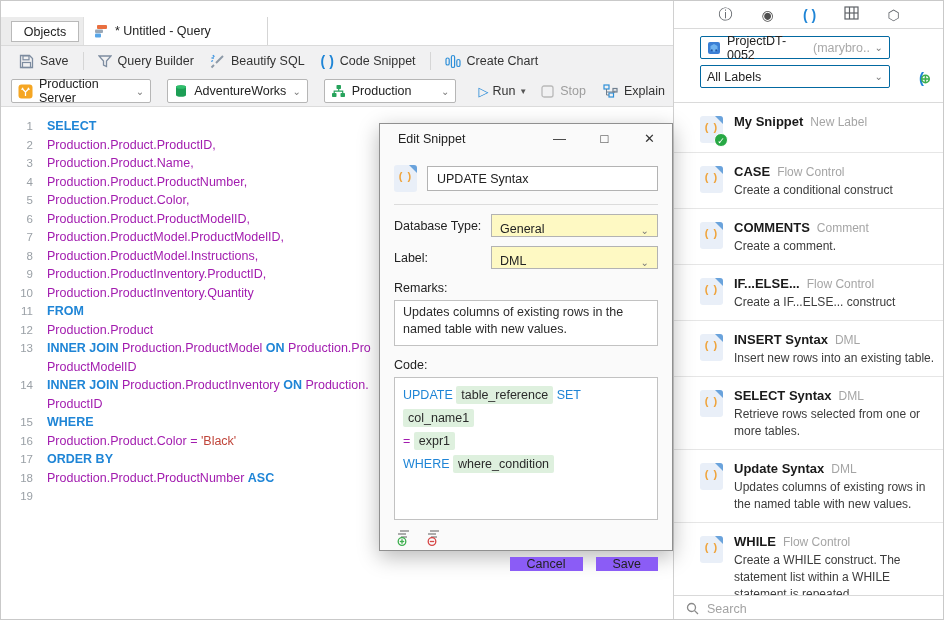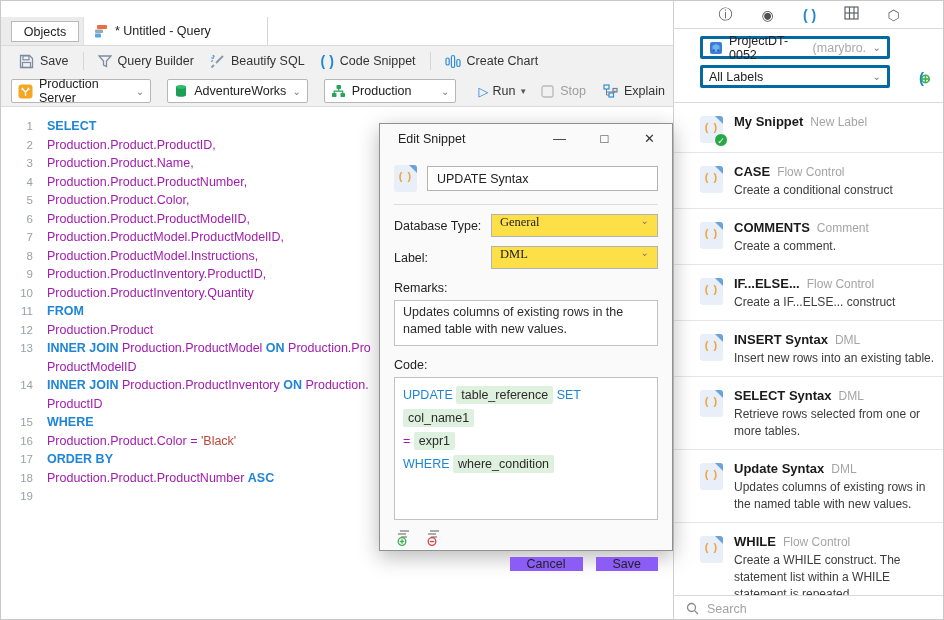--- a/index.html
+++ b/index.html
@@ -32,21 +32,21 @@
   .tk-k { color:#1f85d6; font-weight:bold; }
   .tk-s { color:#c0453a; }
   .tk-p { color:#a21caf; }
 
   
   #right { position:absolute; left:672px; top:0; width:272px; height:620px; background:#fff; border-left:1px solid #d0d0d0; display:flex; flex-direction:column; }
   .rp-header { height:28px; border-bottom:1px solid #dadada; display:flex; align-items:center; justify-content:center; gap:24px; }
   .rp-ic { font-size:14px; color:#5f6368; width:18px; text-align:center; }
   .rp-ic.blue { color:#1f85d6; font-weight:bold; }
   .rp-controls { padding:7px 12px 8px 26px; border-bottom:1px solid #dadada; position:relative; }
-  .rp-combo { display:flex; align-items:center; gap:6px; background:#fff; border:3px solid #0369a1; border-radius:2px; height:23px; padding:0 6px; width:190px; font-size:12.5px; color:#222; margin-bottom:6px; }
+  .rp-combo { display:flex; align-items:center; gap:6px; background:#fff; border:1px solid #0369a1; border-radius:2px; height:23px; padding:0 6px; width:190px; font-size:12.5px; color:#222; margin-bottom:6px; }
   .rp-combo .chev { margin-left:auto; color:#7a7a7a; font-size:10px; }
   .proj-suffix { color:#a9a9a9; overflow:hidden; white-space:nowrap; }
   .add-snip { position:absolute; right:14px; top:40px; font-size:15px; color:#1f85d6; font-weight:bold; }
   .add-snip .plus { color:#3daf4e; font-size:13px; margin-left:-4px; }
 
   #snippet-list { flex:1; overflow:hidden; }
   .snip-item { display:flex; gap:11px; padding:11px 10px 9px 26px; border-bottom:1px solid #e6e6e6; }
   .snip-item:last-child { border-bottom:none; }
   .doc-ic { position:relative; flex:none; width:23px; height:27px; background:#e9eff8; border-radius:3px; margin-top:2px; }
   .doc-ic .fold { position:absolute; right:0; top:0; width:0; height:0; border-top:8px solid #6aa3dc; border-left:8px solid transparent; border-top-right-radius:3px; }
@@ -63,21 +63,21 @@
   
   #dialog { position:absolute; left:378px; top:122px; width:294px; height:428px; background:#fafafa; border:1px solid #909090; box-shadow:0 6px 20px rgba(0,0,0,.28); }
   .dlg-title { height:29px; background:#fafafa; display:flex; align-items:center; padding-left:18px; font-size:12.5px; color:#222; }
   .dlg-winbtns { margin-left:auto; display:flex; }
   .dlg-winbtn { width:45px; text-align:center; color:#333; font-size:13px; }
   .dlg-body { padding:8px 14px 0 14px; }
   .name-row { display:flex; align-items:center; gap:10px; padding:4px 0 12px 0; border-bottom:1px solid #dcdcdc; }
   .name-input { flex:1; height:25px; background:#fff; border:1px solid #b3b3b3; display:flex; align-items:center; padding:0 9px; font-size:12.5px; color:#222; }
   .form-row { display:flex; align-items:center; margin-top:9px; }
   .form-label { width:97px; font-size:12.5px; color:#222; }
-  .dlg-combo { flex:1; height:23px; background:#fde047; border:1px solid #b3b3b3; display:flex; align-items:flex-start; padding:0 8px; font-size:12.5px; color:#222;font-family:Liberation Serif, serif; }
+  .dlg-combo { flex:1; height:23px; background:#fef9c3; border:1px solid #b3b3b3; display:flex; align-items:flex-end; padding:0 8px; font-size:12.5px; color:#222; }
   .dlg-combo .chev { margin-left:auto; color:#7a7a7a; font-size:10px; }
   .sec-label { margin-top:12px; font-size:12.5px; color:#222; }
   .remarks-box { margin-top:5px; height:46px; background:#fff; border:1px solid #c2c2c2; padding:3px 8px; font-size:12.5px; color:#2b2b2b; line-height:17px; }
   .code-box { margin-top:5px; height:143px; background:#fff; border:1px solid #c2c2c2; padding:6px 8px; font-size:12.5px; line-height:23px; }
   .tk-ph { background:#def0de; border-radius:2px; padding:2px 5px; color:#2b2b2b; }
   .code-box .tk-k { font-weight:normal; }
   .dlg-tools { display:flex; gap:12px; padding:9px 2px 0 2px; }
   .ph-tool { font-size:13px; }
   .dlg-btns { display:flex; justify-content:flex-end; gap:13px; padding:11px 0 0 0; }
   .dlg-btn { min-width:63px; height:14px; background:#efefef; border:7px solid #8b5cf6; font-size:12.5px; color:#222; display:flex; align-items:center; justify-content:center; padding:0 10px; }

